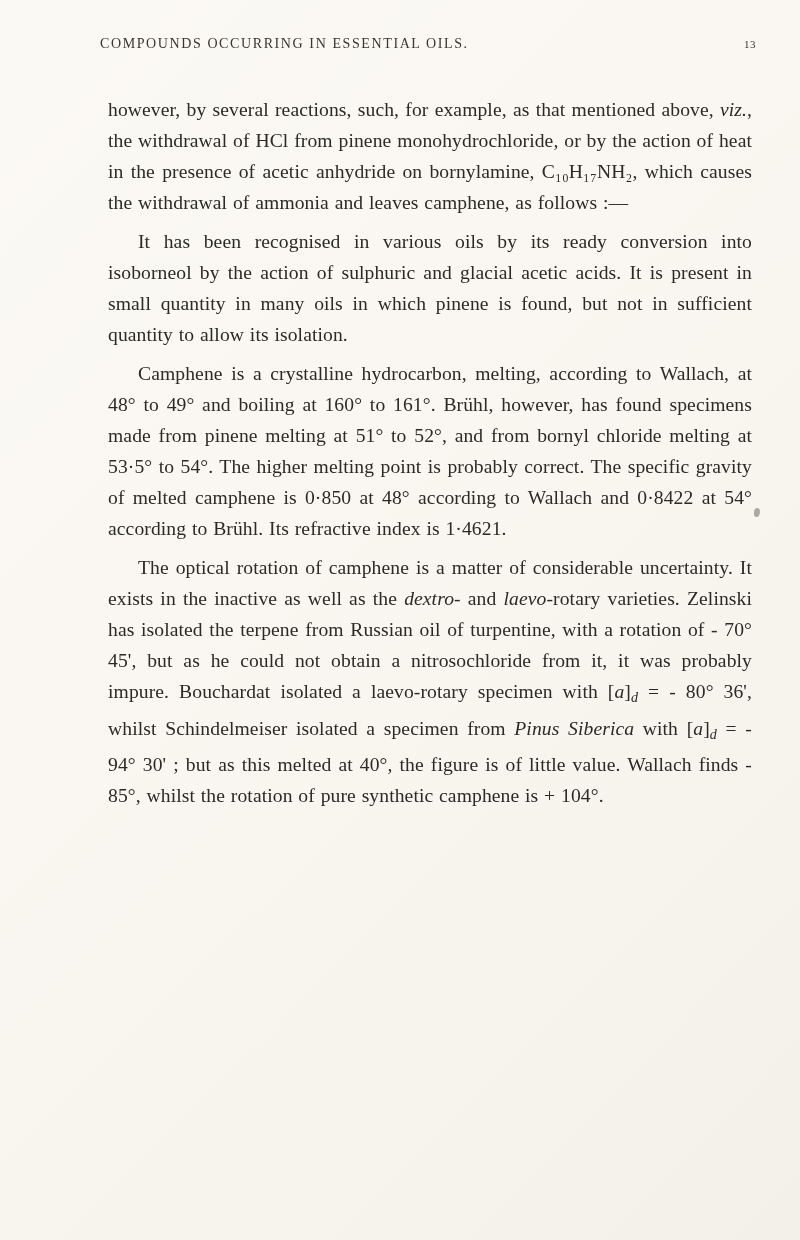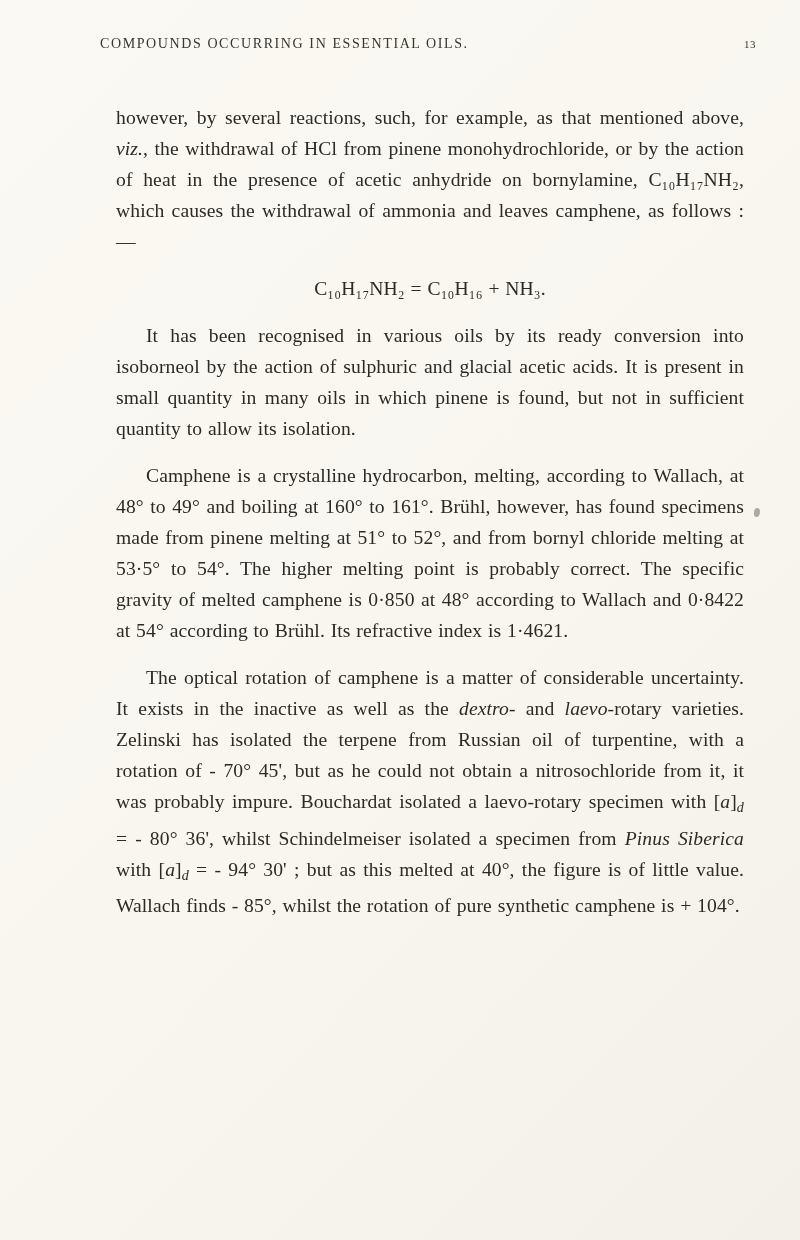--- a/index.html
+++ b/index.html
@@ -39,21 +39,21 @@
     position: absolute;
     left: 100px;
     top: 86px;
     width: 660px;
     font-size: 19.6px;
     line-height: 31px;
     text-align: justify;
     word-spacing: 0.04em;
     letter-spacing: 0.1px;
   }
-  .para { margin: 16px; text-indent: 30px; }
+  .para { margin: 8px; text-indent: 30px; }
   .para.no-indent { text-indent: 0; }
   .equation {
     margin: 4px 0;
     text-align: center;
     text-indent: 0;
   }
   .seg-i { font-style: italic; }
   .seg-isub { font-style: italic; font-size: 0.72em; vertical-align: -0.25em; }
   .ink-speck {
     position: absolute;
@@ -72,21 +72,20 @@
 <div class="page">
 
   <header class="running-head">
     <span class="head-title">COMPOUNDS OCCURRING IN ESSENTIAL OILS.</span>
     <span class="page-num">13</span>
   </header>
 
   <main class="text-block">
     <p class="para no-indent"><span>however, by several reactions, such, for example, as that mentioned above, </span><span class="seg-i">viz.</span><span>, the withdrawal of HCl from pinene monohydrochloride, or by the action of heat in the presence of acetic anhydride on bornylamine, C₁₀H₁₇NH₂, which causes the withdrawal of ammonia and leaves camphene, as follows :—</span></p>
 
-    <p class="equation"><span>C₁₀H₁₇NH₂ = C₁₀H₁₆ + NH₃.</span></p>
 
     <p class="para"><span>It has been recognised in various oils by its ready conversion into isoborneol by the action of sulphuric and glacial acetic acids. It is present in small quantity in many oils in which pinene is found, but not in sufficient quantity to allow its isolation.</span></p>
 
     <p class="para"><span>Camphene is a crystalline hydrocarbon, melting, according to Wallach, at 48° to 49° and boiling at 160° to 161°. Brühl, however, has found specimens made from pinene melting at 51° to 52°, and from bornyl chloride melting at 53·5° to 54°. The higher melting point is probably correct. The specific gravity of melted camphene is 0·850 at 48° according to Wallach and 0·8422 at 54° according to Brühl. Its refractive index is 1·4621.</span></p>
 
     <p class="para"><span>The optical rotation of camphene is a matter of considerable uncertainty. It exists in the inactive as well as the </span><span class="seg-i">dextro-</span><span> and </span><span class="seg-i">laevo-</span><span>rotary varieties. Zelinski has isolated the terpene from Russian oil of turpentine, with a rotation of - 70° 45', but as he could not obtain a nitrosochloride from it, it was probably impure. Bouchardat isolated a laevo-rotary specimen with [</span><span class="seg-i">a</span><span>]</span><span class="seg-isub">d</span><span> = - 80° 36', whilst Schindelmeiser isolated a specimen from </span><span class="seg-i">Pinus Siberica</span><span> with [</span><span class="seg-i">a</span><span>]</span><span class="seg-isub">d</span><span> = - 94° 30' ; but as this melted at 40°, the figure is of little value. Wallach finds - 85°, whilst the rotation of pure synthetic camphene is + 104°.</span></p>
 
   </main>
 
   <span class="ink-speck"></span>

